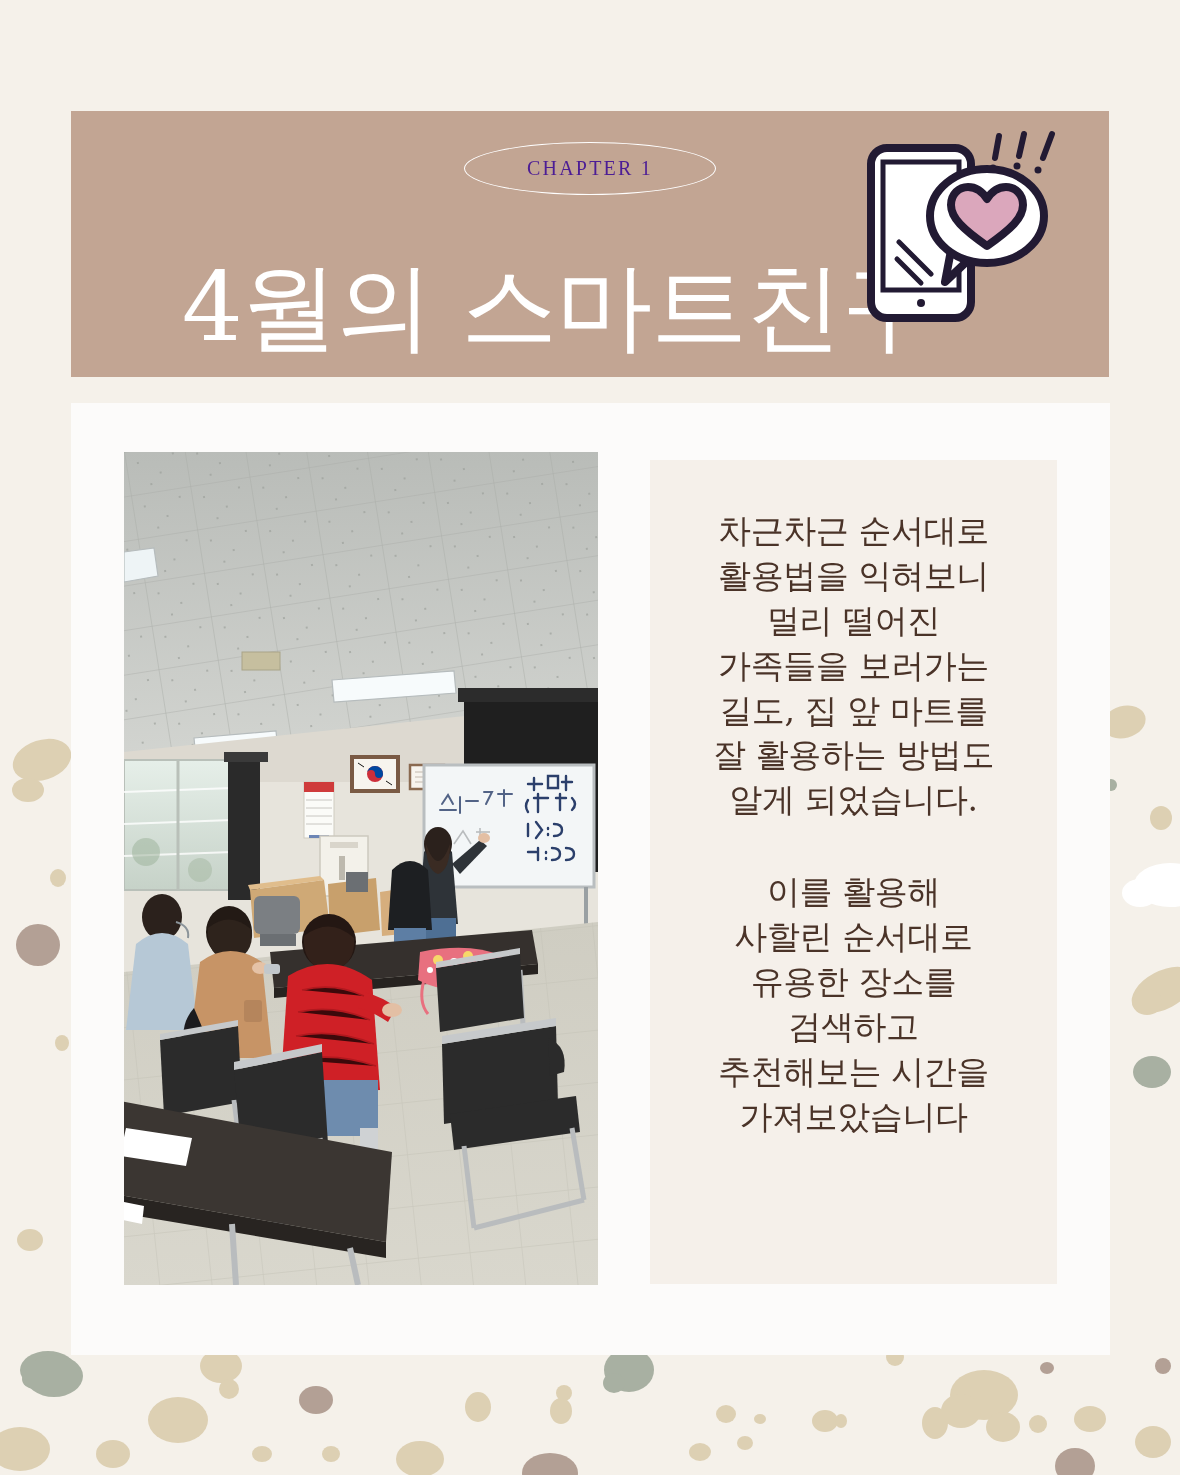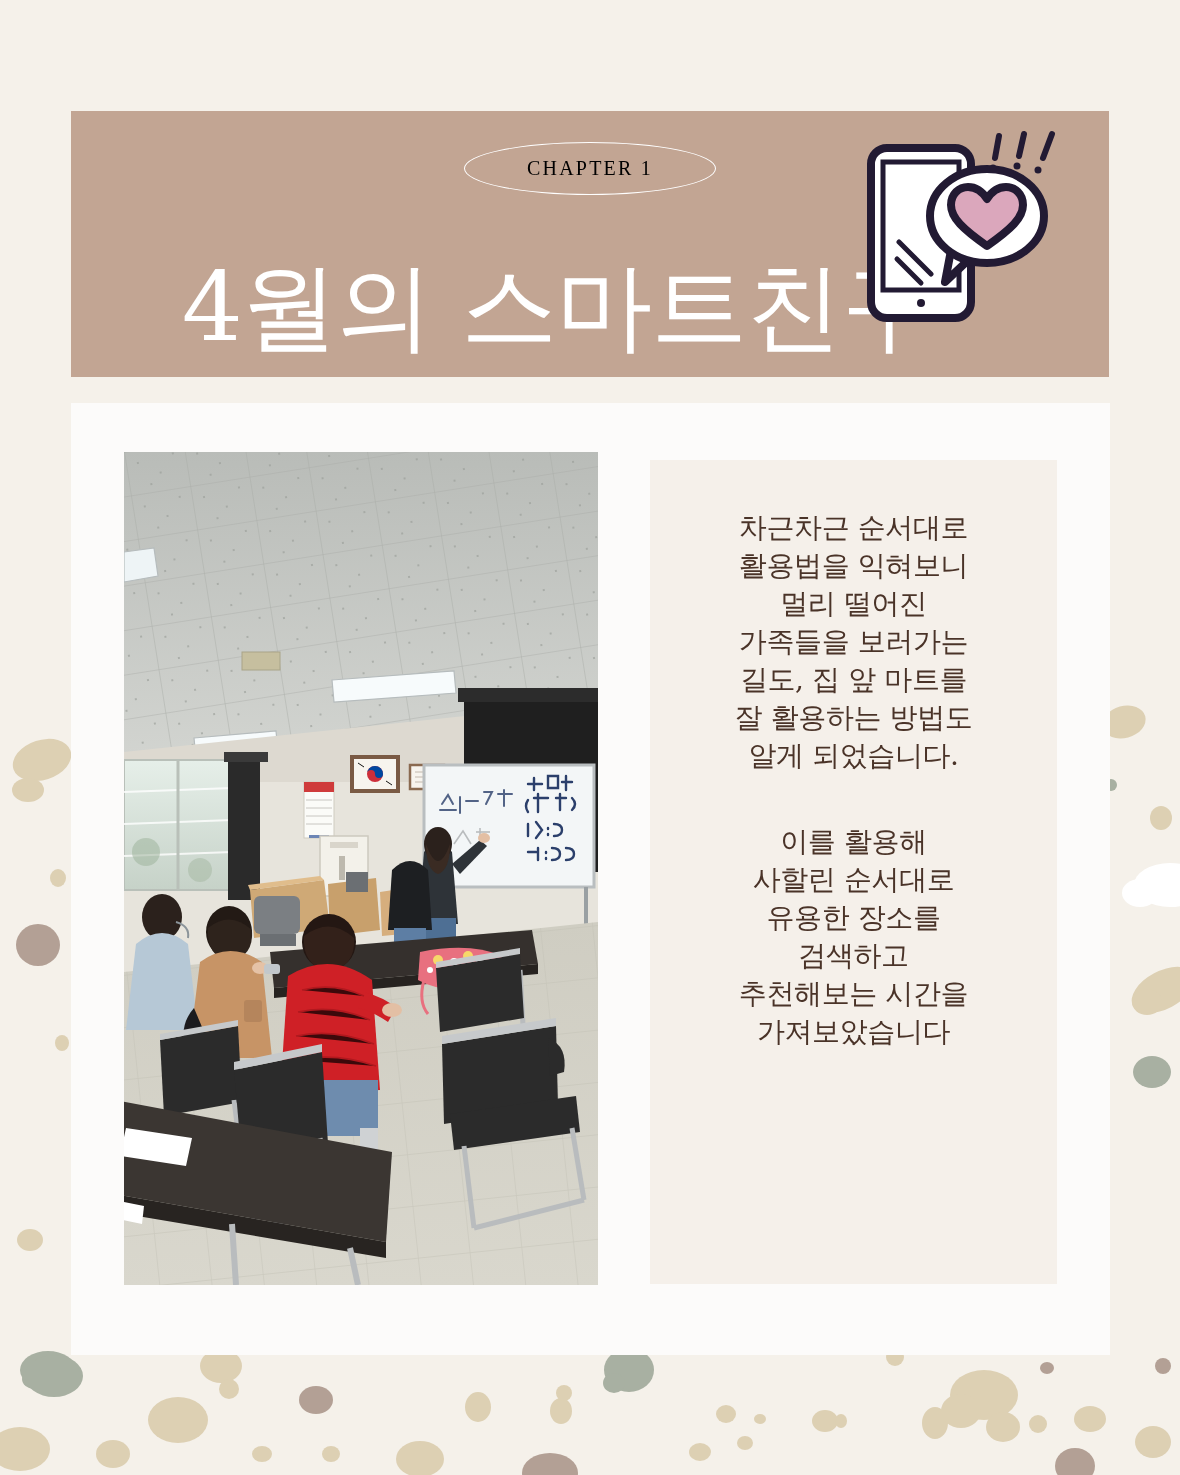--- a/index.html
+++ b/index.html
@@ -22,21 +22,21 @@
   }
   .chapter-badge {
     position:absolute; left:50%; top:31px;
     transform:translateX(-50%);
     width:252px; height:53px;
     border:1.6px solid #ffffff;
     border-radius:50%;
     display:flex; align-items:center; justify-content:center;
   }
   .chapter-badge span {
-    color:#000000;
+    color:#4c1d95;
     font-family:"Liberation Serif", serif;
     font-size:20px;
     letter-spacing:2.2px;
     white-space:nowrap;
   }
   .header-title {
     position:absolute; left:0; right:0; top:198px;
     transform:translateY(-50%);
     text-align:center;
     color:#ffffff;
@@ -72,21 +72,21 @@
     position:absolute; left:579px; top:57px;
     width:407px; height:824px;
     background:#f5f0ea;
     display:flex; flex-direction:column;
     align-items:center; justify-content:flex-start;
     padding:49px 8px 0 8px;
   }
   .para {
     color:#4a3328;
     font-family:"DejaVu Serif", serif;
-    font-size:28px;
+    font-size:33px;
     line-height:1.36;
     text-align:center;
     white-space:pre-line;
     letter-spacing:-0.4px;
   }
   .para.second { margin-top:47px; }
 </style>
 </head>
 <body>
 

